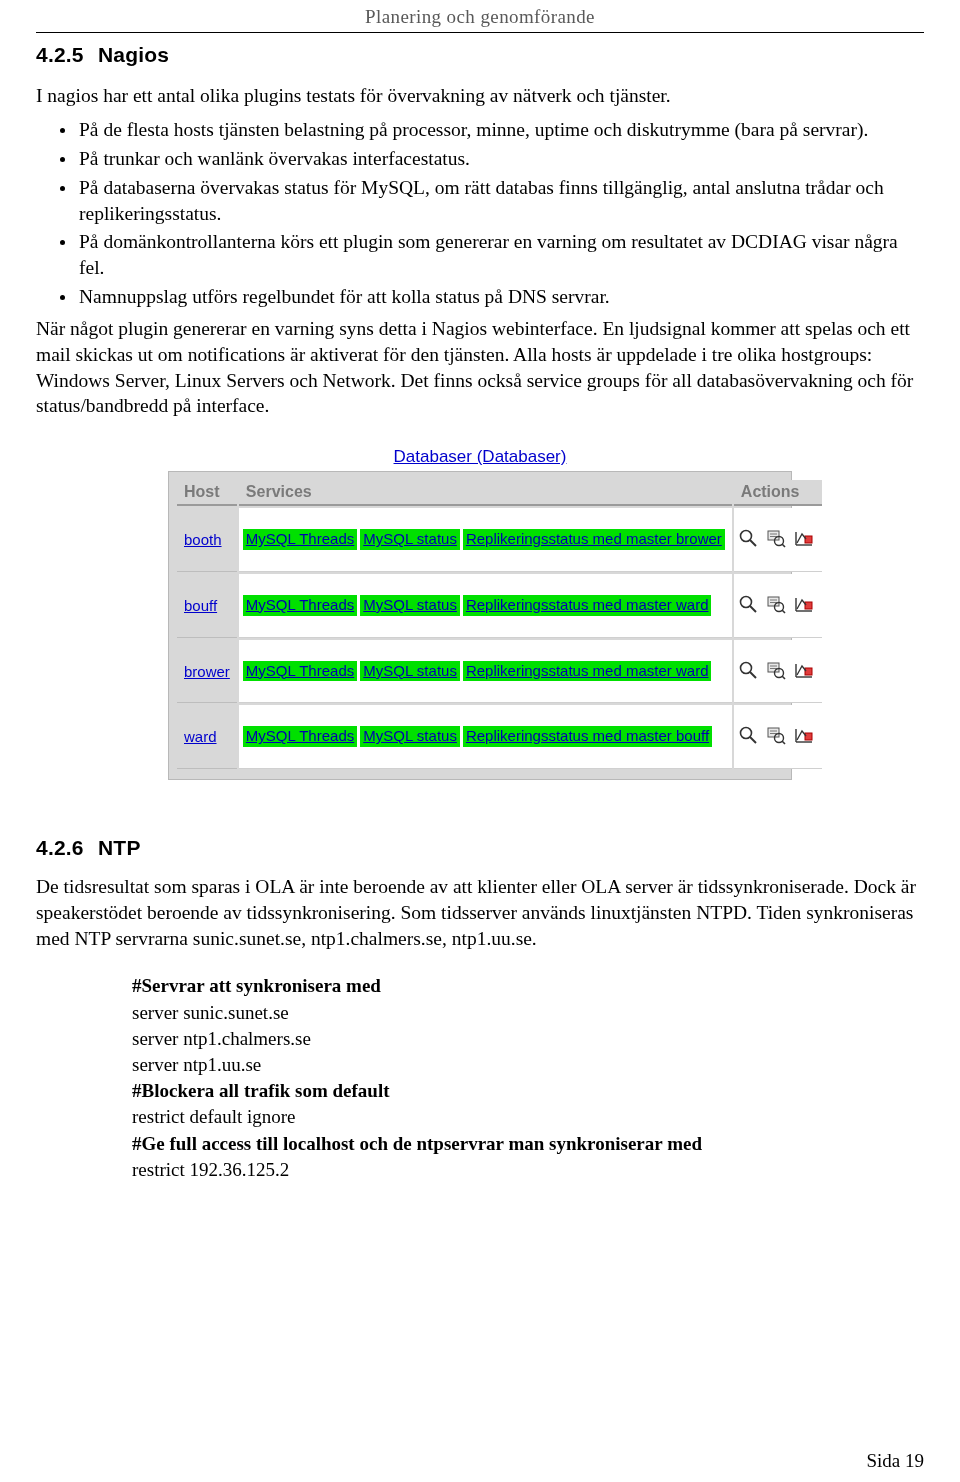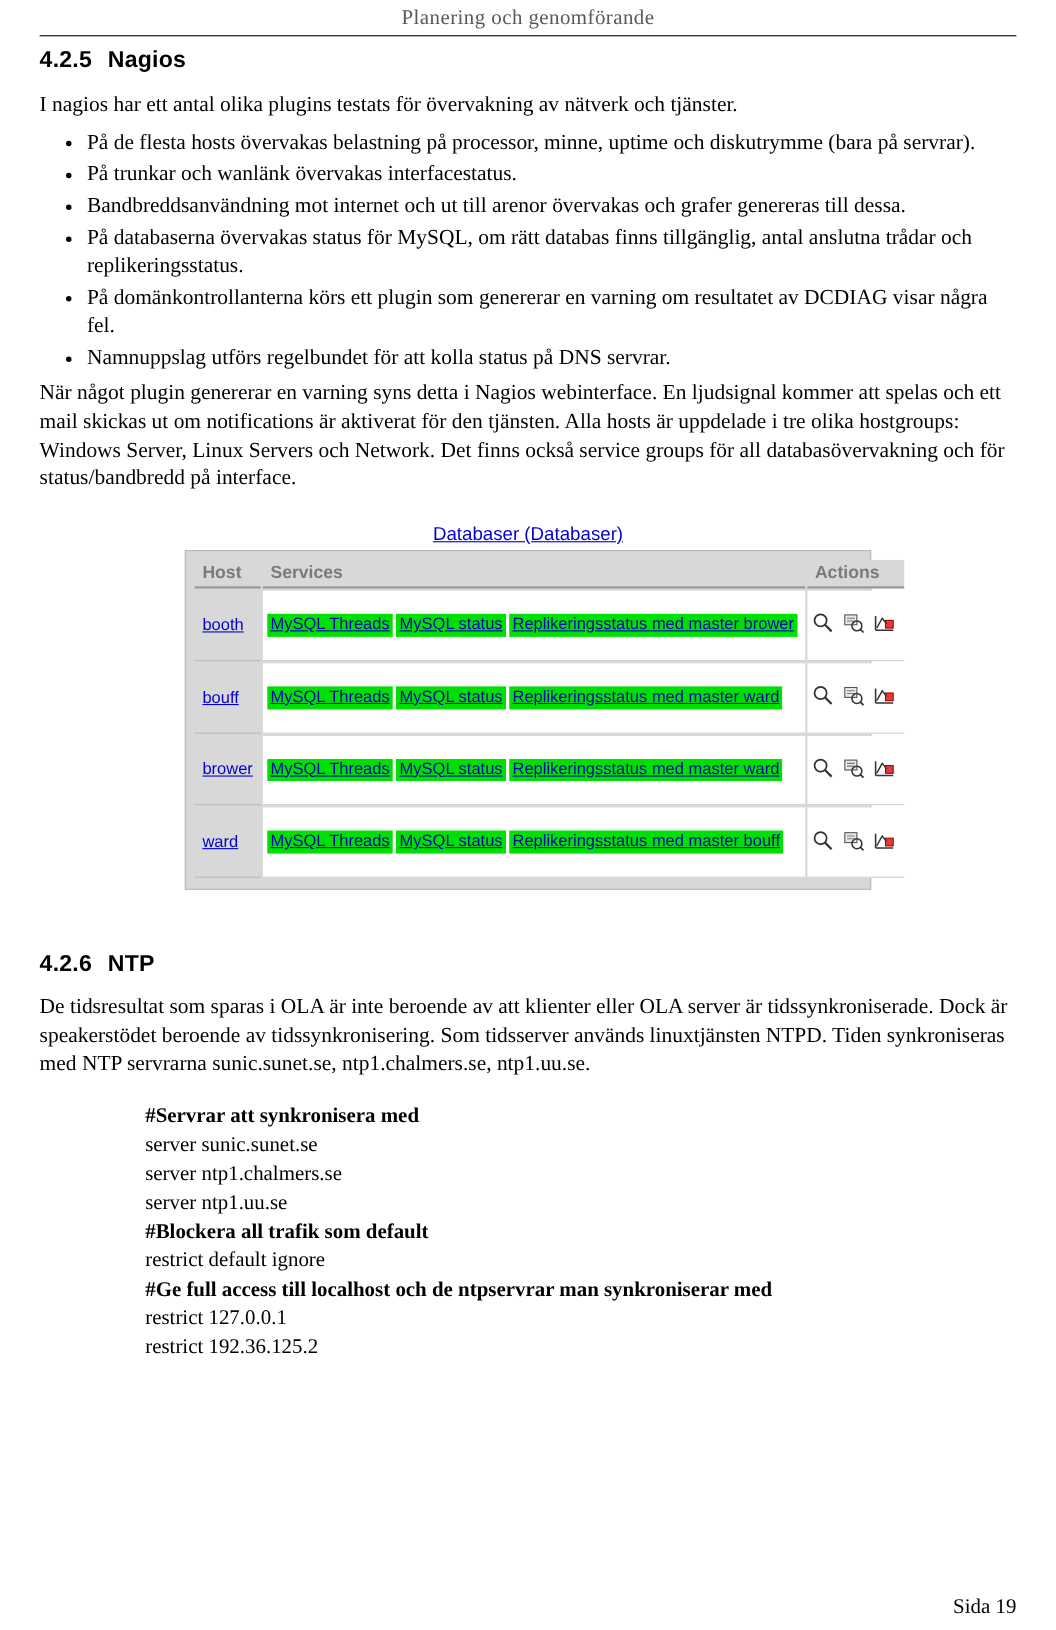--- a/index.html
+++ b/index.html
@@ -184,23 +184,22 @@
   <div class="header">Planering och genomförande</div>
   <hr class="header-rule">
 
   <div class="h2">
     <span class="num">4.2.5</span><span>Nagios</span>
   </div>
 
   <p class="body">I nagios har ett antal olika plugins testats för övervakning av nätverk och tjänster.</p>
 
   <ul class="bullets">
-    <li>På de flesta hosts övervakas belastning på processor, minne, uptime och diskutrymme (bara på servrar).</li>
+    <li>På de flesta hosts tjänsten belastning på processor, minne, uptime och diskutrymme (bara på servrar).</li>
     <li>På trunkar och wanlänk övervakas interfacestatus.</li>
-    <li>Bandbreddsanvändning mot internet och ut till arenor övervakas och grafer genereras till dessa.</li>
     <li>På databaserna övervakas status för MySQL, om rätt databas finns tillgänglig, antal anslutna trådar och replikeringsstatus.</li>
     <li>På domänkontrollanterna körs ett plugin som genererar en varning om resultatet av DCDIAG visar några fel.</li>
     <li>Namnuppslag utförs regelbundet för att kolla status på DNS servrar.</li>
   </ul>
 
   <p class="body">När något plugin genererar en varning syns detta i Nagios webinterface. En ljudsignal kommer att spelas och ett mail skickas ut om notifications är aktiverat för den tjänsten. Alla hosts är uppdelade i tre olika hostgroups: Windows Server, Linux Servers och Network. Det finns också service groups för all databasövervakning och för status/bandbredd på interface.</p>
 
   <div class="nagios-figure">
     <div class="nagios-title">Databaser (Databaser)</div>
     <div class="nagios-box">
@@ -357,19 +356,18 @@
   <p class="body">De tidsresultat som sparas i OLA är inte beroende av att klienter eller OLA server är tidssynkroniserade. Dock är speakerstödet beroende av tidssynkronisering. Som tidsserver används linuxtjänsten NTPD. Tiden synkroniseras med NTP servrarna sunic.sunet.se, ntp1.chalmers.se, ntp1.uu.se.</p>
 
   <div class="config">
     <div class="b">#Servrar att synkronisera med</div>
     <div>server sunic.sunet.se</div>
     <div>server ntp1.chalmers.se</div>
     <div>server ntp1.uu.se</div>
     <div class="b">#Blockera all trafik som default</div>
     <div>restrict default ignore</div>
     <div class="b">#Ge full access till localhost och de ntpservrar man synkroniserar med</div>
-    <div>restrict 127.0.0.1</div>
     <div>restrict 192.36.125.2</div>
   </div>
 
   <div class="footer">Sida 19</div>
 
 </div>
 
 </body></html>

